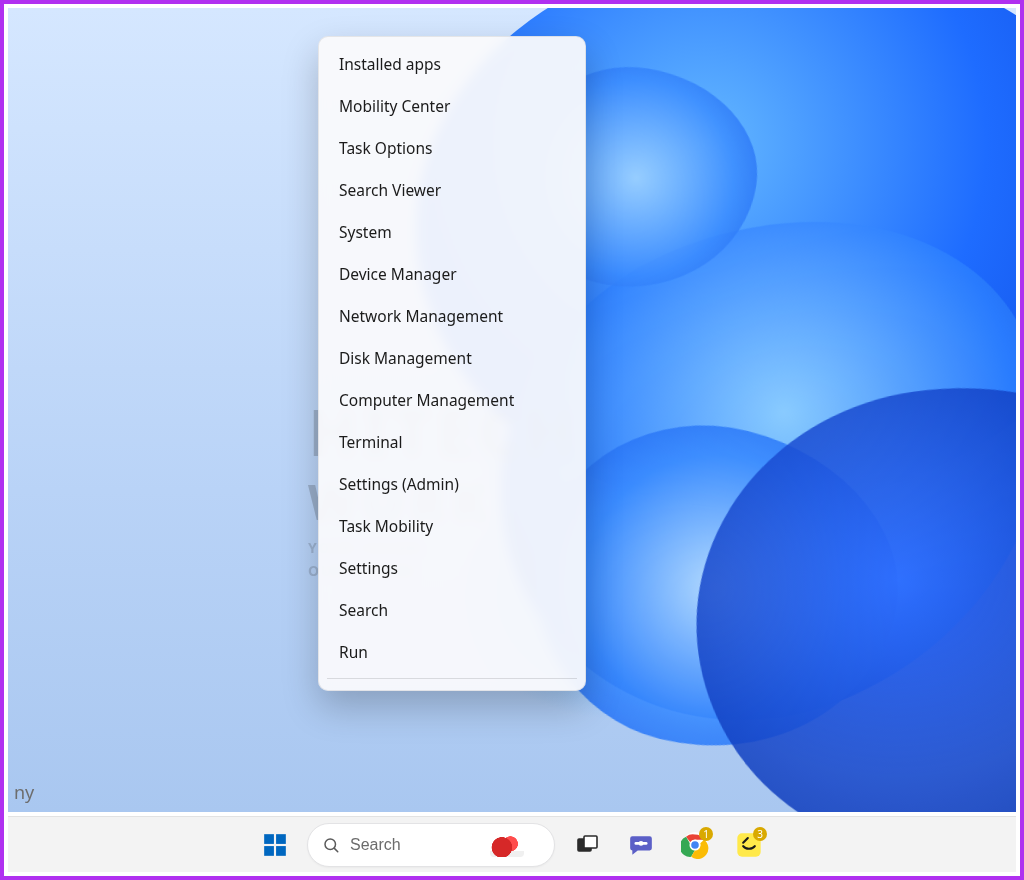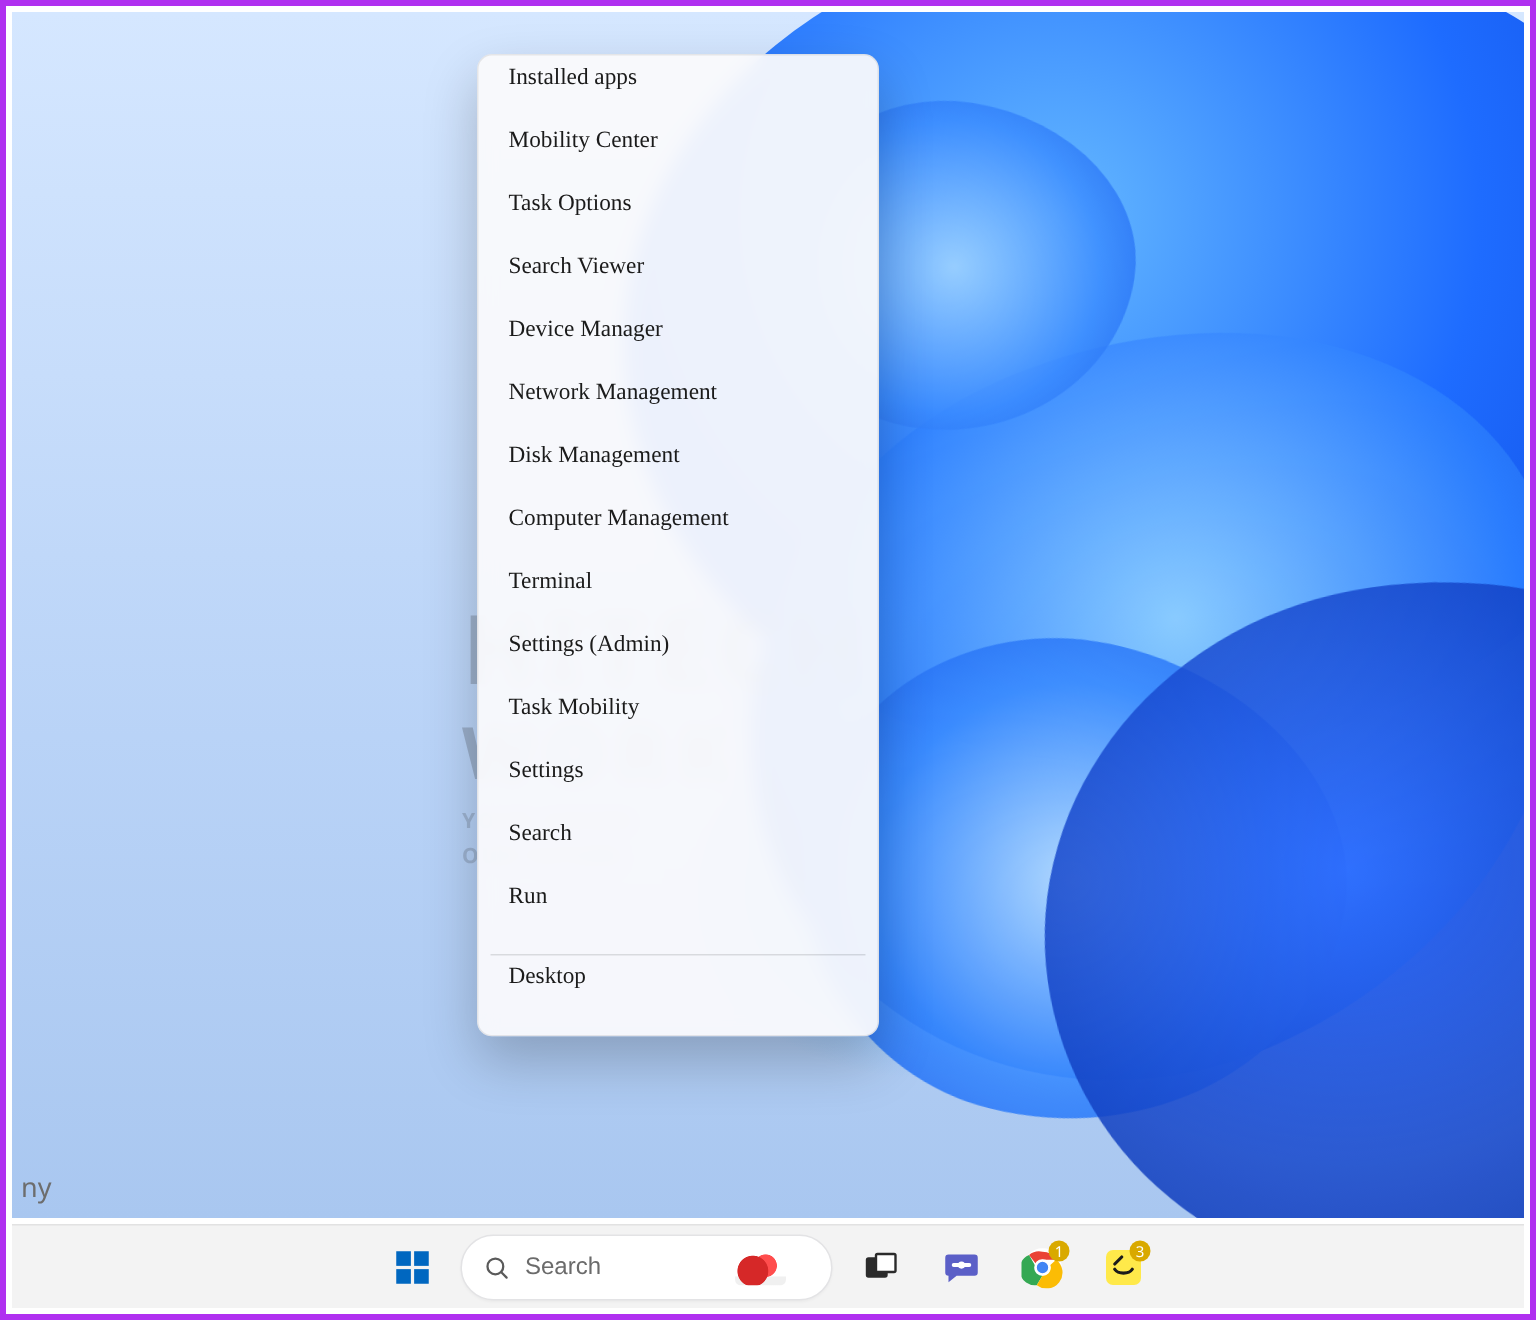--- a/index.html
+++ b/index.html
@@ -70,27 +70,26 @@
     border: 1px solid rgba(0,0,0,.08);
     border-radius: 10px;
     box-shadow: 0 16px 36px rgba(0,0,0,.22);
     padding: 6px;
     backdrop-filter: blur(6px);
   }
   .menu-item {
     height: 42px;
     padding: 0 14px;
     display: flex;
-    align-items: flex-start;
+    align-items: center;
     font-size: 15.5px;
     color: #1b1b1b;
     border-radius: 6px;
     cursor: pointer;
     justify-content: space-between;
-    font-family: Liberation Serif, serif;
   }
   .menu-sep {
     height: 1px;
     background: rgba(0,0,0,.12);
     margin: 5px 2px;
   }
   .submenu-arrow {
     font-size: 13px;
     color: #555;
   }
@@ -202,20 +201,23 @@
       <div class="menu-item">
         <span>Mobility Center</span>
       </div>
       <div class="menu-item">
         <span>Task Options</span>
       </div>
       <div class="menu-item">
         <span>Search Viewer</span>
       </div>
       <div class="menu-item">
+        <span>System</span>
+      </div>
+      <div class="menu-item">
         <span>Device Manager</span>
       </div>
       <div class="menu-item">
         <span>Network Management</span>
       </div>
       <div class="menu-item">
         <span>Disk Management</span>
       </div>
       <div class="menu-item">
         <span>Computer Management</span>
@@ -232,23 +234,20 @@
       <div class="menu-item">
         <span>Settings</span>
       </div>
       <div class="menu-item">
         <span>Search</span>
       </div>
       <div class="menu-item">
         <span>Run</span>
       </div>
       <div class="menu-sep"></div>
-      <div class="menu-item">
-        <span>Desktop</span>
-      </div>
     </div>
 
   <div class="corner-label">ny</div>
 </div>
 
 <div class="taskbar">
   <div class="taskbar-center">
 
     <div class="start-btn" title="Start">
       <svg width="26" height="26" viewBox="0 0 24 24">

